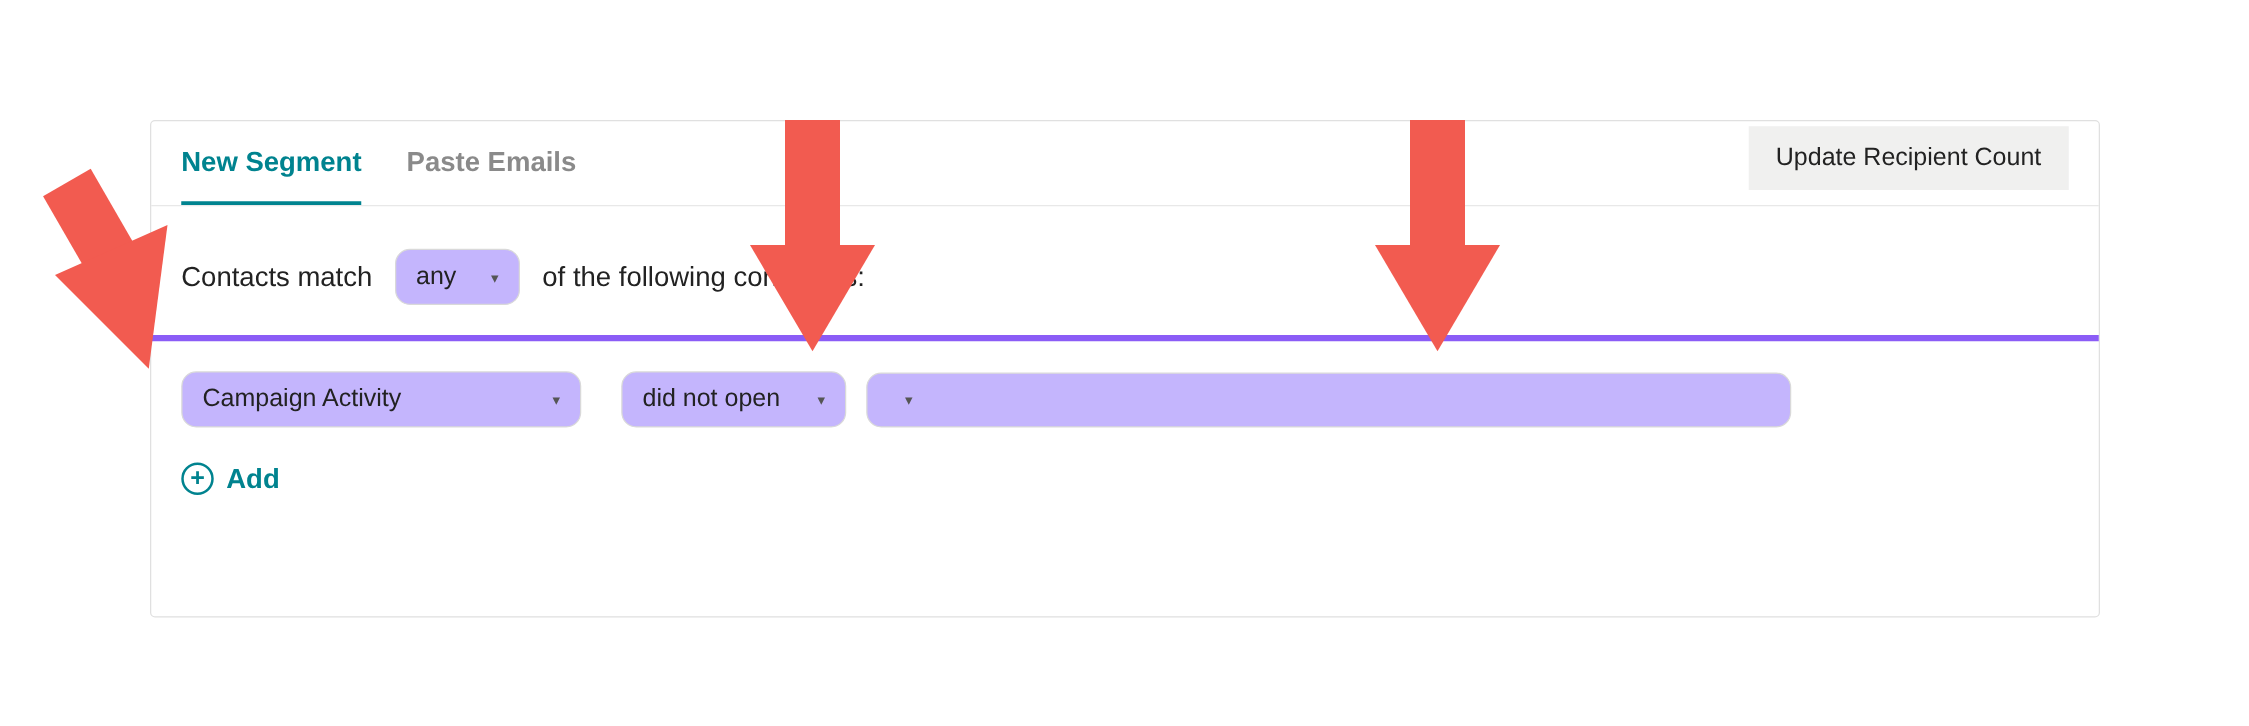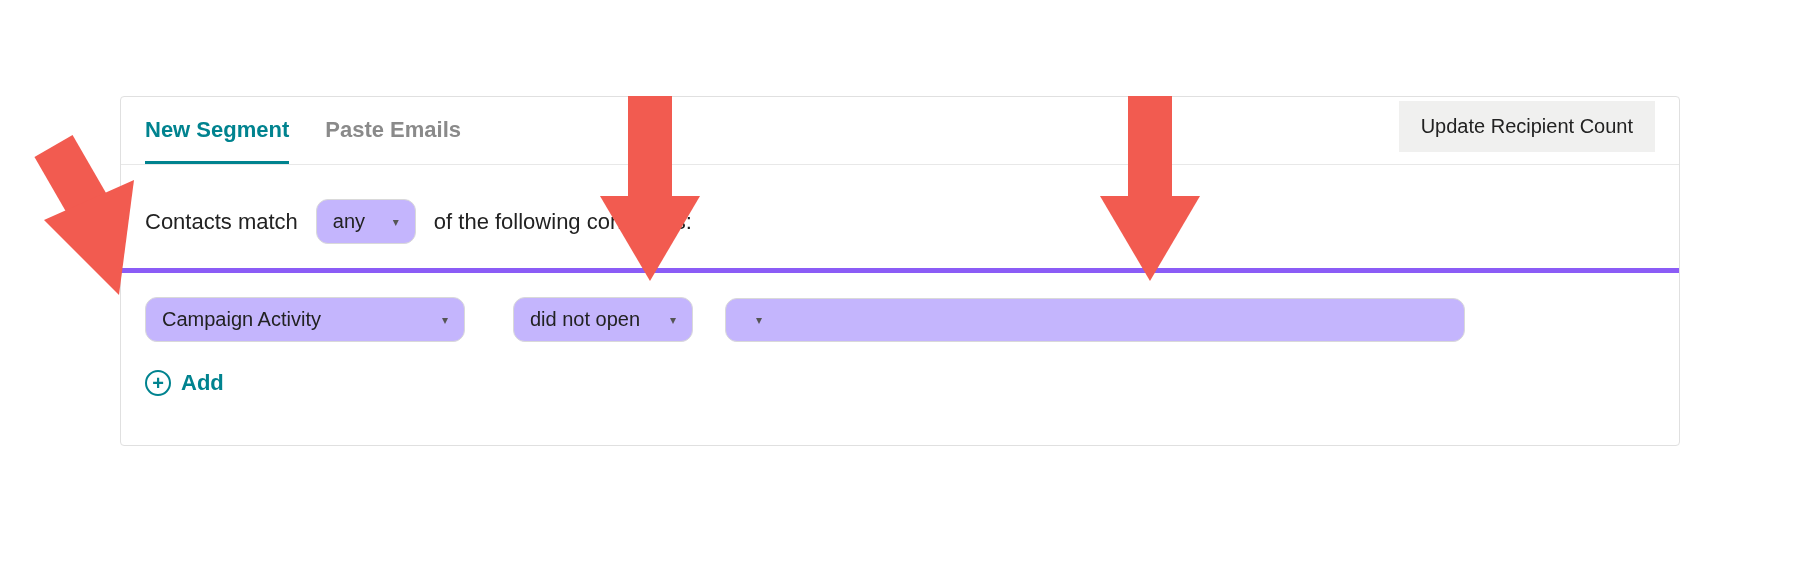--- a/index.html
+++ b/index.html
@@ -8,21 +8,21 @@
     background: #fff;
     width: 1799px;
     height: 581px;
     position: relative;
   }
   .panel {
     position: absolute;
     left: 120px;
     top: 96px;
     width: 1560px;
-    height: 350px;
+    height: 398px;
     border: 1px solid #e0e0e0;
     border-radius: 4px;
     background: #fff;
   }
   .tabs-row {
     display: flex;
     align-items: flex-start;
     padding: 20px 24px 0 24px;
     border-bottom: 1px solid #e8e8e8;
     position: relative;
@@ -73,21 +73,21 @@
     color: #222;
     cursor: pointer;
     min-height: 44px;
   }
   .select-box .caret { margin-left: 14px; font-size: 12px; color: #555; }
   .sel-small  { width: 100px; }
   .condition-row {
     display: flex;
     align-items: center;
     padding: 24px 24px 0 24px;
-    gap: 32px;
+    gap: 16px;
   }
   .sel-cond1 { width: 320px; }
   .sel-cond2 { width: 180px; margin-left: 16px; }
   .sel-cond3 { width: 740px; }
   .add-row {
     display: flex;
     align-items: center;
     padding: 28px 24px;
     gap: 10px;
     color: #00838f;

